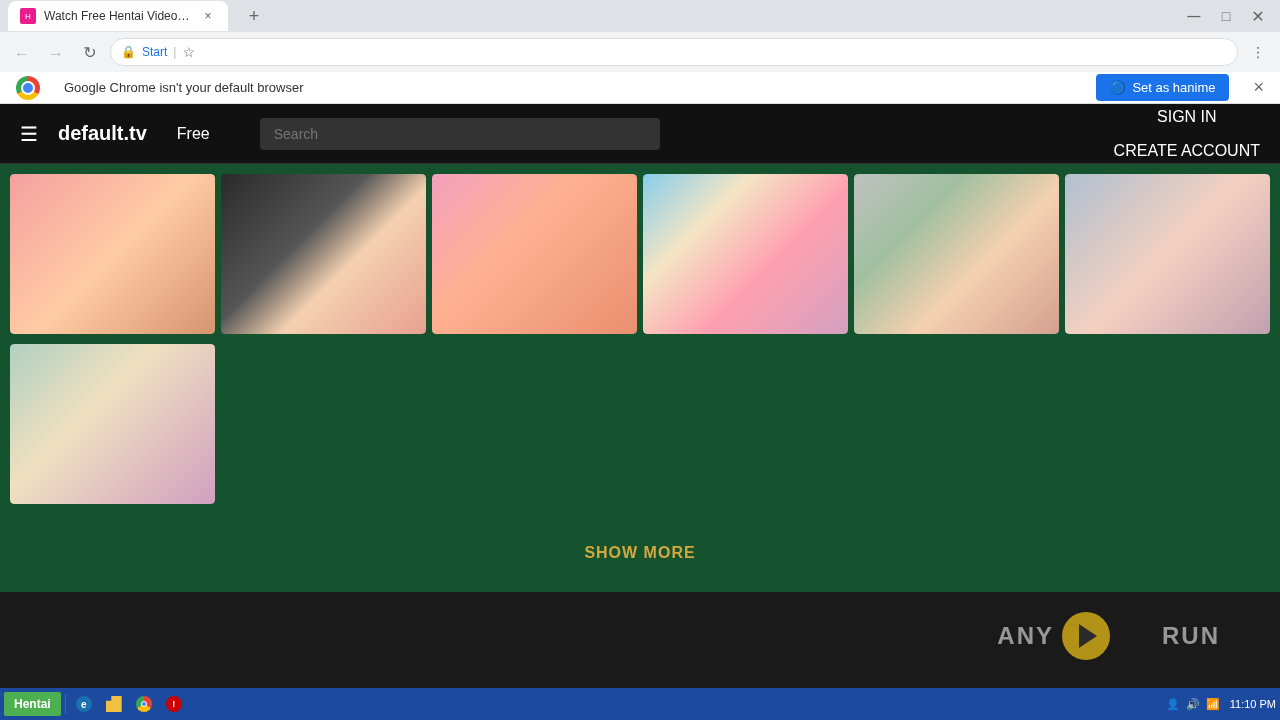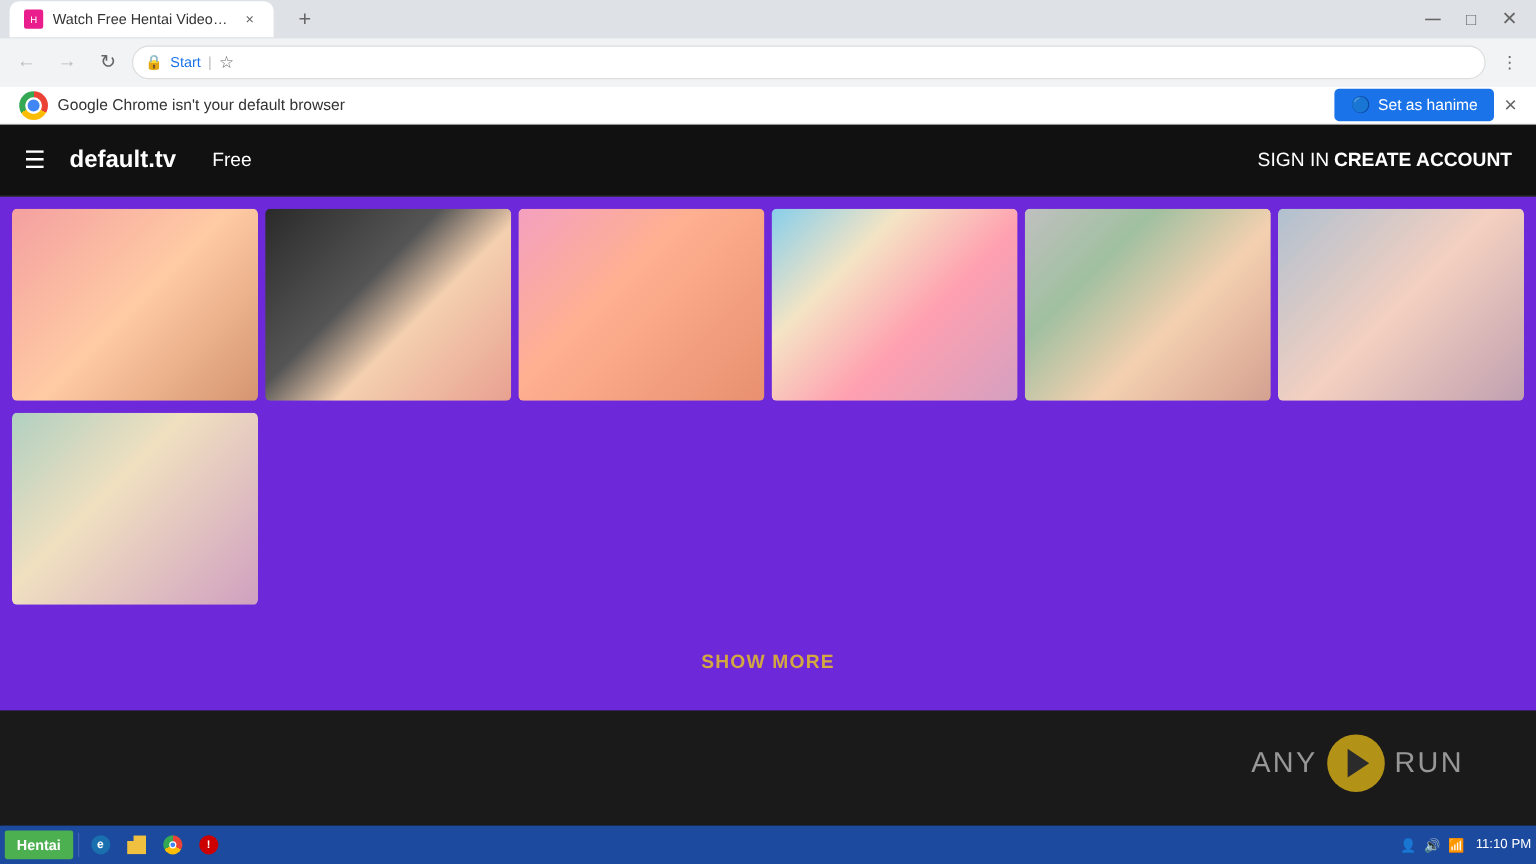--- a/index.html
+++ b/index.html
@@ -22,55 +22,55 @@
     .secure-icon { color: #1a73e8; font-size: 12px; display: flex; align-items: center; gap: 3px; }
     .secure-text { color: #1a73e8; font-size: 12px; }
     .separator { color: #bbb; font-size: 12px; }
     .url-text { font-size: 13px; color: #333; flex: 1; }
     .star-icon { color: #666; font-size: 14px; cursor: pointer; }
     
     .nav-right { display: flex; align-items: center; gap: 4px; }
     .nav-icon-btn { width: 28px; height: 28px; display: flex; align-items: center; justify-content: center; border-radius: 50%; cursor: pointer; color: #666; font-size: 14px; }
 
     
-    .notification-bar { background: #fff; height: 32px; display: flex; align-items: center; padding: 0 16px; gap: 8px; border-bottom: 1px solid #ddd; }
+    .notification-bar { background: #fff; height: 32px; display: flex; align-items: center; padding: 0 16px; gap: 24px; border-bottom: 1px solid #ddd; }
     .chrome-logo { width: 24px; height: 24px; border-radius: 50%; background: conic-gradient(#ea4335 0deg 120deg, #fbbc04 120deg 240deg, #34a853 240deg 360deg); position: relative; flex-shrink: 0; }
     .chrome-logo::after { content: ''; position: absolute; top: 50%; left: 50%; transform: translate(-50%, -50%); width: 10px; height: 10px; background: #4285f4; border-radius: 50%; border: 2px solid white; }
     .notif-text { font-size: 13px; color: #333; flex: 1; }
     .set-default-btn { background: #1a73e8; color: white; border: none; border-radius: 4px; padding: 6px 14px; font-size: 13px; cursor: pointer; display: flex; align-items: center; gap: 6px; }
     .notif-close { color: #666; font-size: 18px; cursor: pointer; margin-left: auto; }
 
     
     .website { background: #1a1a1a; flex: 1; display: flex; flex-direction: column; }
     
     
     .site-header { background: #111; height: 60px; display: flex; align-items: center; padding: 0 20px; gap: 20px; border-bottom: 1px solid #333; }
     .hamburger { color: #fff; font-size: 20px; cursor: pointer; }
     .site-logo { font-size: 20px; font-weight: bold; color: #fff; }
     .nav-home { color: #fff; font-size: 16px; cursor: pointer; padding: 0 10px; }
     .search-bar { flex: 1; max-width: 400px; margin: 0 20px; }
     .search-input { width: 100%; background: #333; border: none; border-radius: 4px; padding: 8px 14px; color: #aaa; font-size: 14px; }
-    .header-right { margin-left: auto; display: flex; align-items: center; gap: 4px; }
+    .header-right { margin-left: auto; display: flex; align-items: center; gap: 16px; flex-direction: column; }
     .sign-in-btn { color: #fff; font-size: 16px; cursor: pointer; font-weight: 500; }
-    .create-account-btn { color: #fff; font-size: 16px; cursor: pointer; font-weight: 700; }
-
-    
-    .content-area { background: #6d28d9; padding: 10px 10px 0 10px; flex: 1; overflow: hidden; }
+    .create-account-btn { color: #fff; font-size: 16px; cursor: pointer; font-weight: 400; }
+
+    
+    .content-area { background: #14532d; padding: 10px 10px 0 10px; flex: 1; overflow: hidden; }
     
     
     .image-grid { display: grid; grid-template-columns: repeat(6, 1fr); gap: 6px; margin-bottom: 10px; }
     .image-card { border-radius: 4px; overflow: hidden; cursor: pointer; position: relative; }
     .img-placeholder { width: 100%; height: 160px; background: #555; display: flex; align-items: center; justify-content: center; color: #888; font-size: 12px; border-radius: 4px; }
 
     .show-more-section { display: flex; align-items: center; justify-content: center; padding: 30px 0; }
     .show-more-btn { color: #d4a840; font-size: 16px; font-weight: bold; cursor: pointer; letter-spacing: 1px; text-decoration: none; border: none; background: transparent; }
 
     
     .watermark { position: absolute; bottom: 60px; right: 60px; display: flex; align-items: center; gap: 8px; opacity: 0.7; }
-    .watermark-text { font-size: 24px; font-weight: normal; color: #ccc; letter-spacing: 2px; }
+    .watermark-text { font-size: 24px; font-weight: bold; color: #ccc; letter-spacing: 2px; margin-left: 44px; }
     .watermark-play { width: 0; height: 0; border-top: 12px solid transparent; border-bottom: 12px solid transparent; border-left: 18px solid #333; margin-left: 4px; }
 
     
     .taskbar { position: absolute; bottom: 0; left: 0; right: 0; height: 32px; background: #1c4a9e; display: flex; align-items: center; padding: 0 4px; gap: 2px; }
     .start-btn { background: #4caf50; color: white; font-size: 12px; font-weight: bold; padding: 2px 10px; border-radius: 2px; cursor: pointer; height: 24px; display: flex; align-items: center; }
     .taskbar-sep { width: 1px; height: 20px; background: #4060b0; margin: 0 2px; }
     .taskbar-item { height: 24px; display: flex; align-items: center; padding: 0 6px; gap: 4px; cursor: pointer; border-radius: 2px; }
     .taskbar-right { margin-left: auto; display: flex; align-items: center; gap: 8px; color: white; font-size: 11px; }
     .taskbar-time { color: white; font-size: 11px; }
     .taskbar-icons-right { display: flex; align-items: center; gap: 4px; }
@@ -128,20 +128,23 @@
     <div class="notif-close">×</div>
   </div>
 </div>
 
 <div class="website">
 
   <div class="site-header">
     <div class="hamburger">☰</div>
     <div class="site-logo">default.tv</div>
     <div class="nav-home">Free</div>
+    <div class="search-bar">
+      <input class="search-input" type="text" placeholder="Search" style="">
+    </div>
     <div class="header-right">
       <div class="sign-in-btn">SIGN IN</div>
       <div class="create-account-btn">CREATE ACCOUNT</div>
     </div>
   </div>
 
   <div class="content-area">
 
     <div class="image-grid">
       <div class="image-card">

